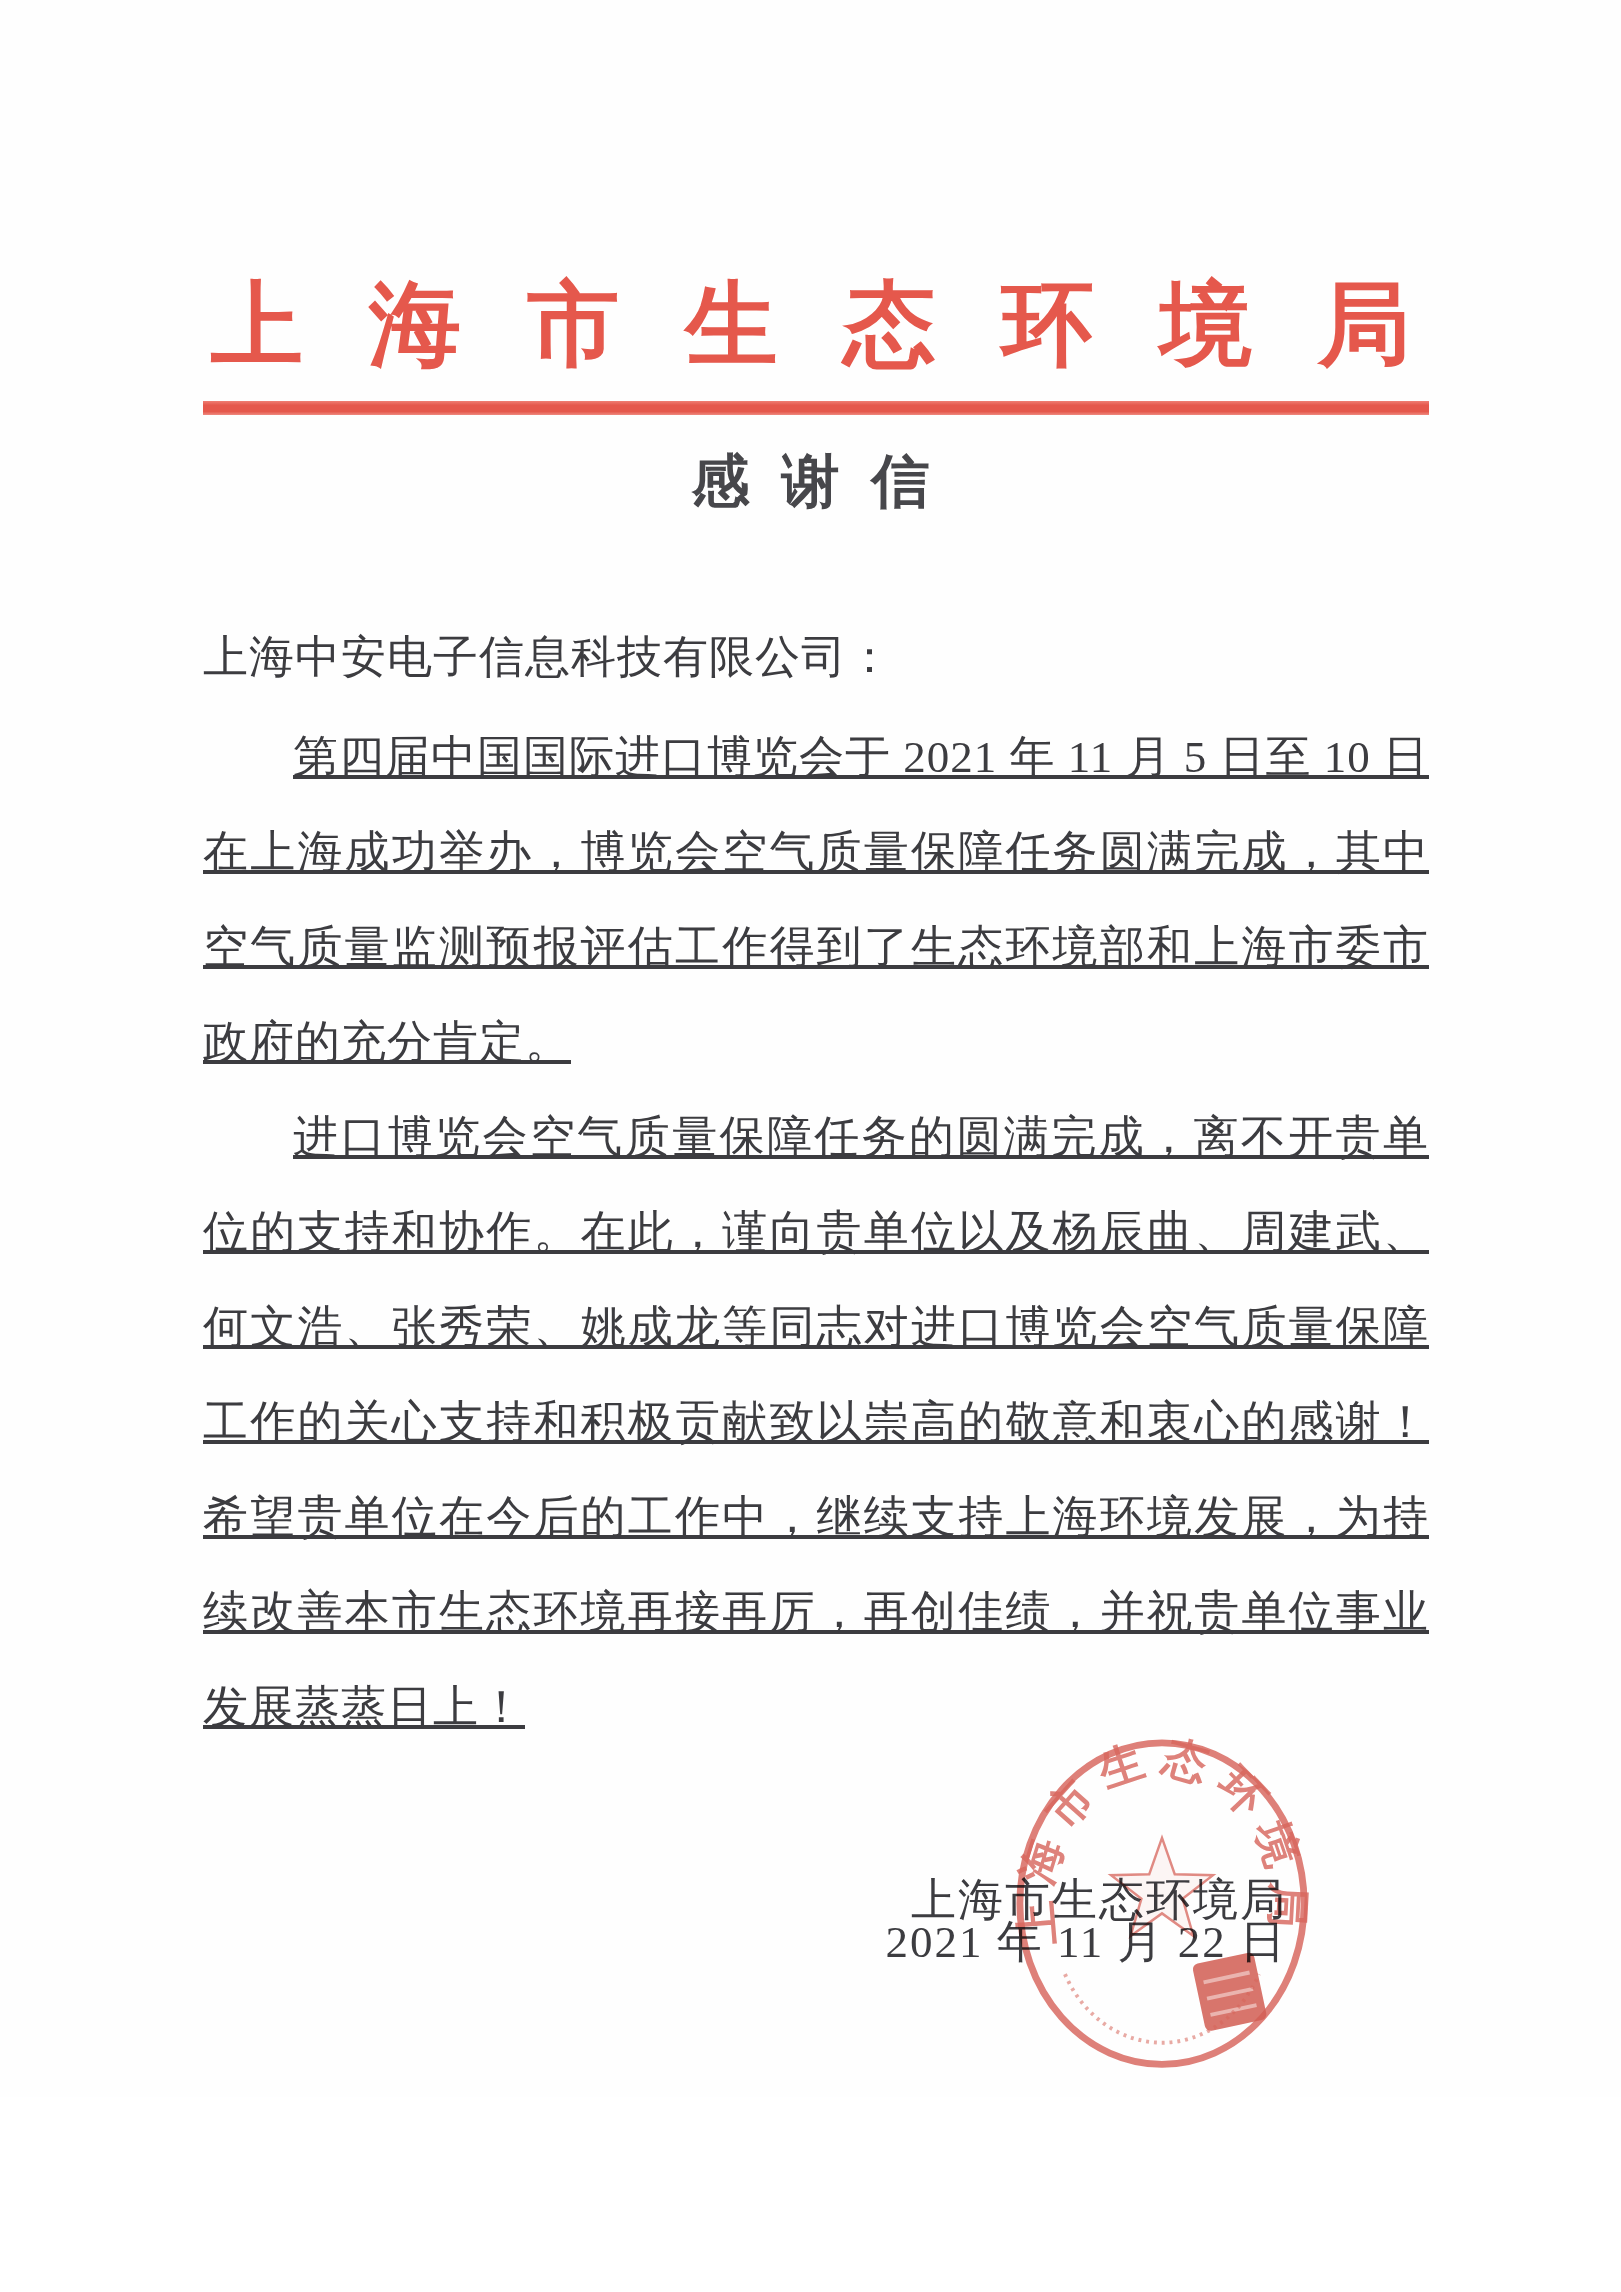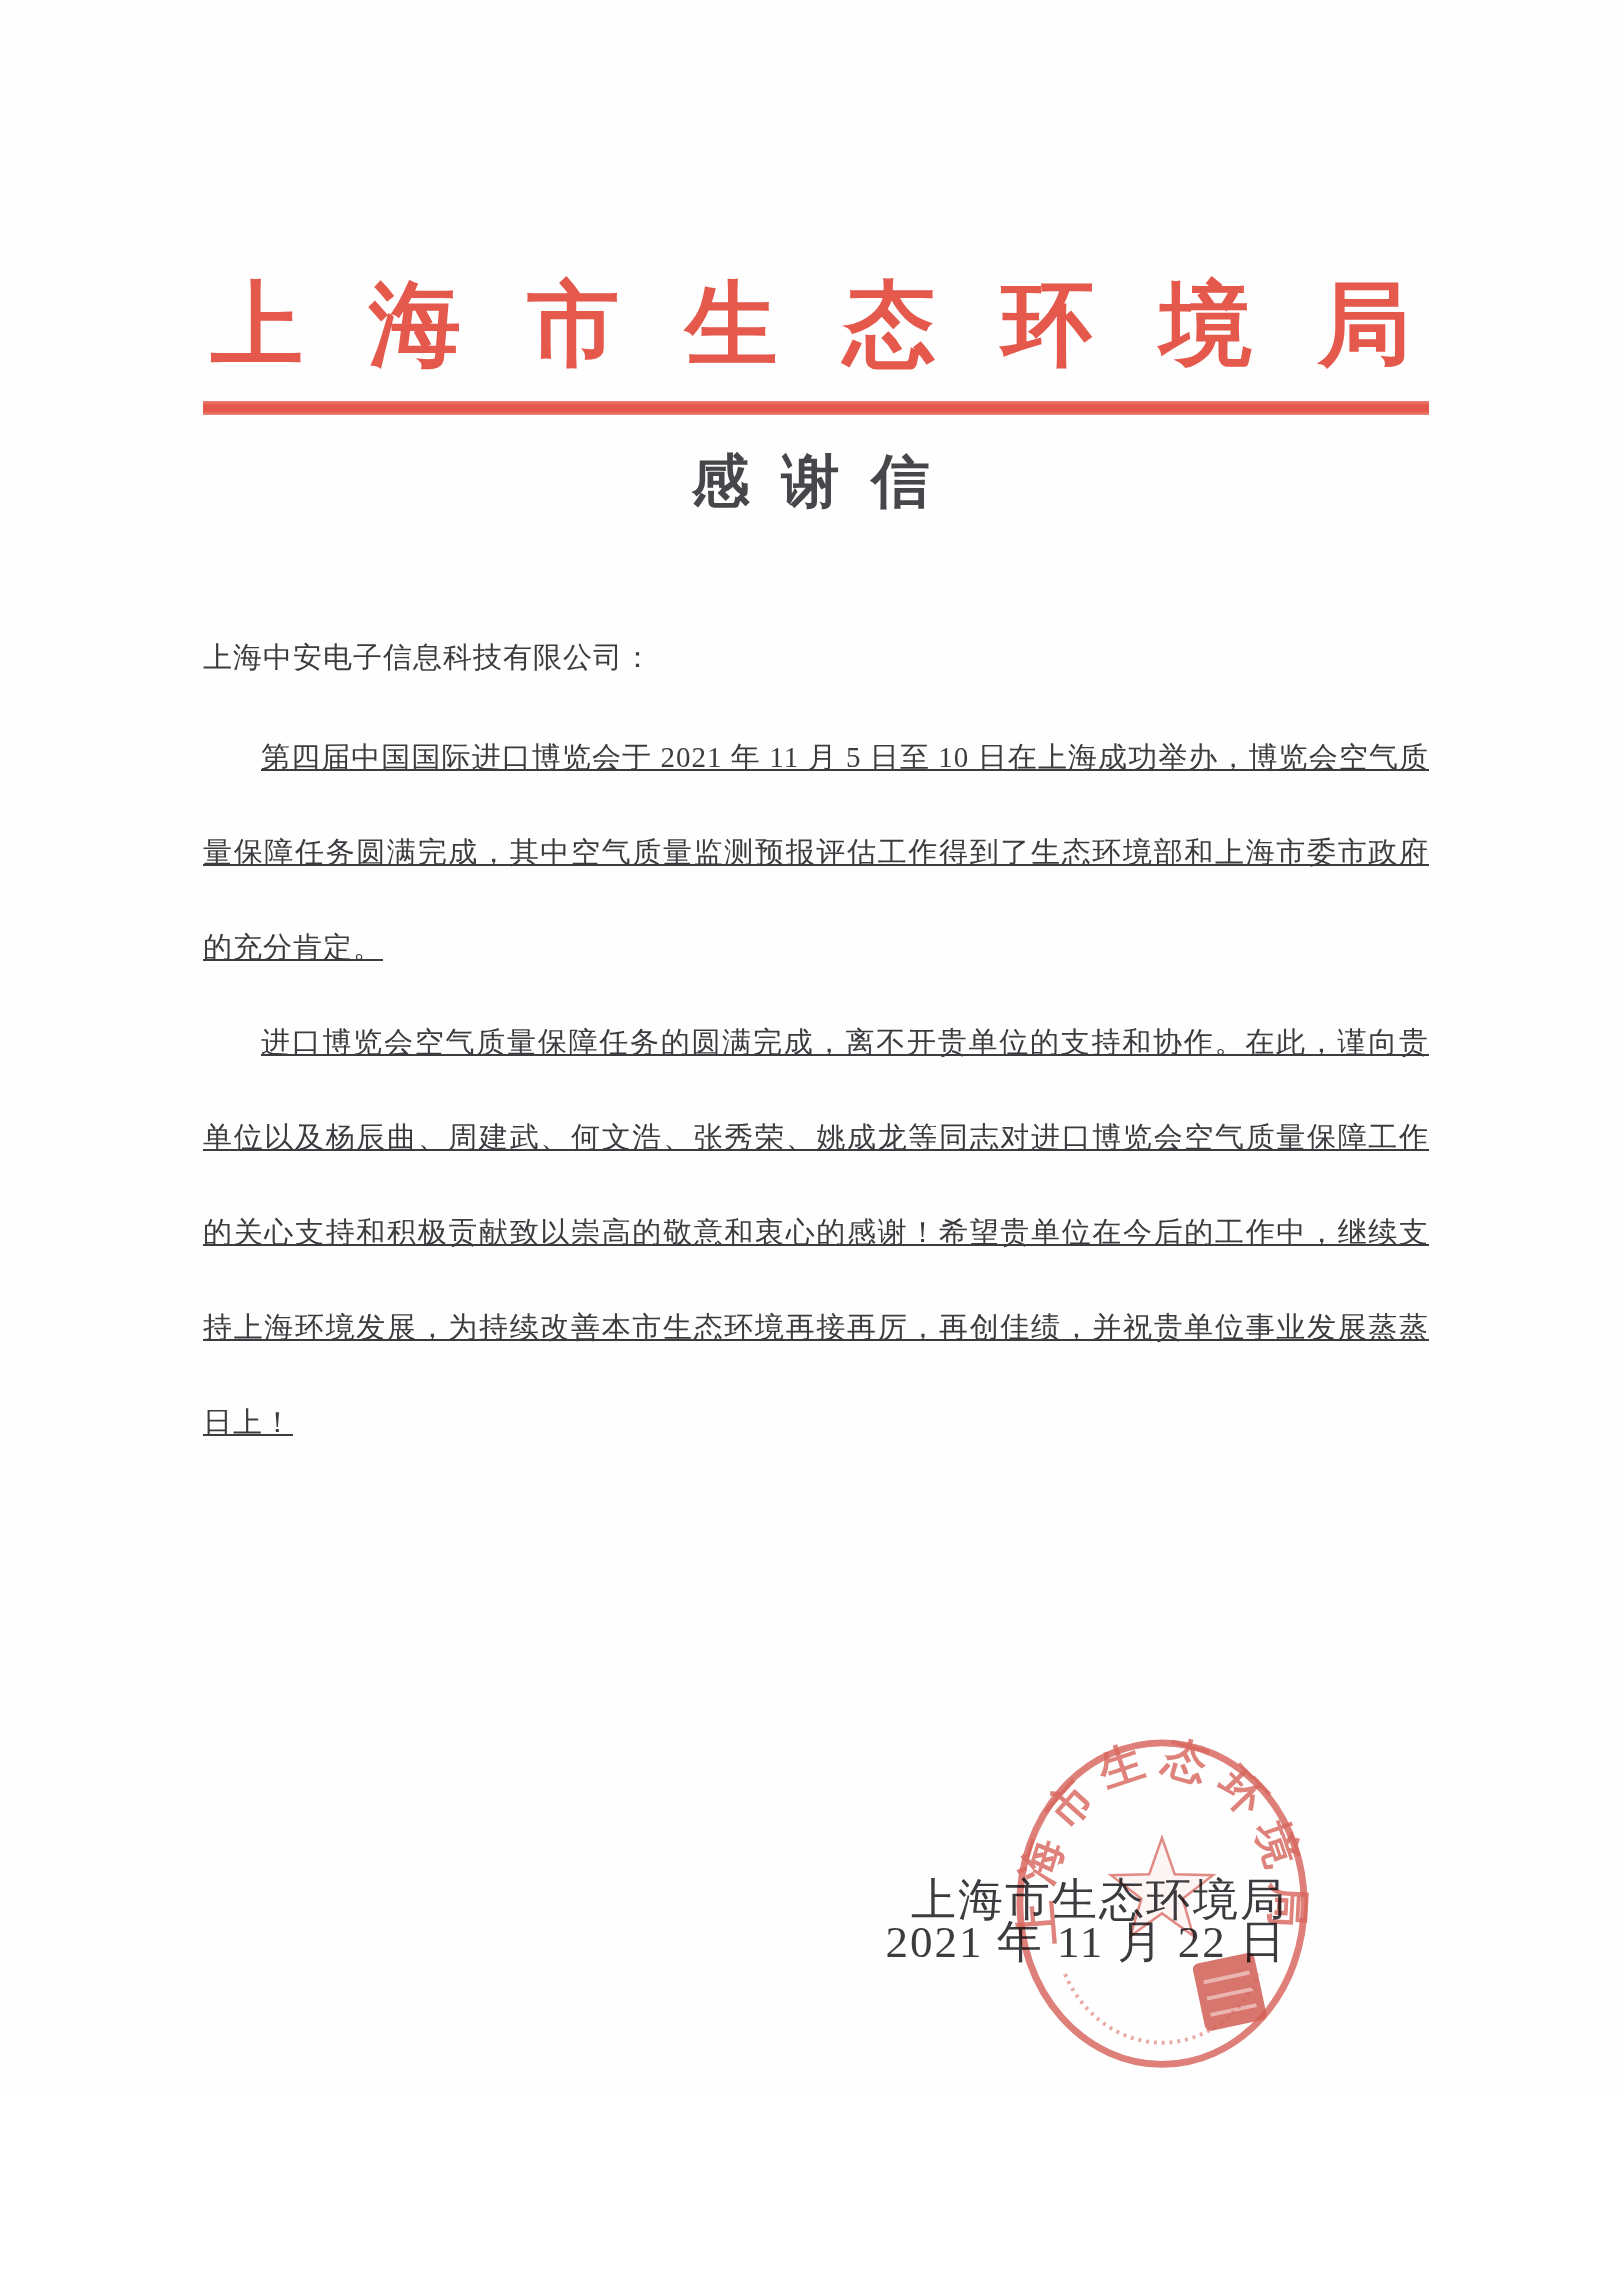--- a/index.html
+++ b/index.html
@@ -35,21 +35,21 @@
     position:absolute;top:443px;left:0;width:100%;
     text-align:center;
     font-size:58px;font-weight:700;
     letter-spacing:0.55em;padding-left:0.55em;
     color:var(--title-ink,#47474b);
     white-space:nowrap;
   }
   .letter-body{
     position:absolute;left:203px;top:610px;width:1226px;
     color:var(--body-ink,#3c3c40);
-    font-size:29px;line-height:95px;
+    font-size:45px;line-height:95px;
     letter-spacing:1px;
   }
   .addressee{margin-bottom:4.9px;}
   .para{
     text-indent:2em;
     text-align:justify;
     text-decoration:underline;
   }
   .signature,.sign-date{
     position:absolute;

